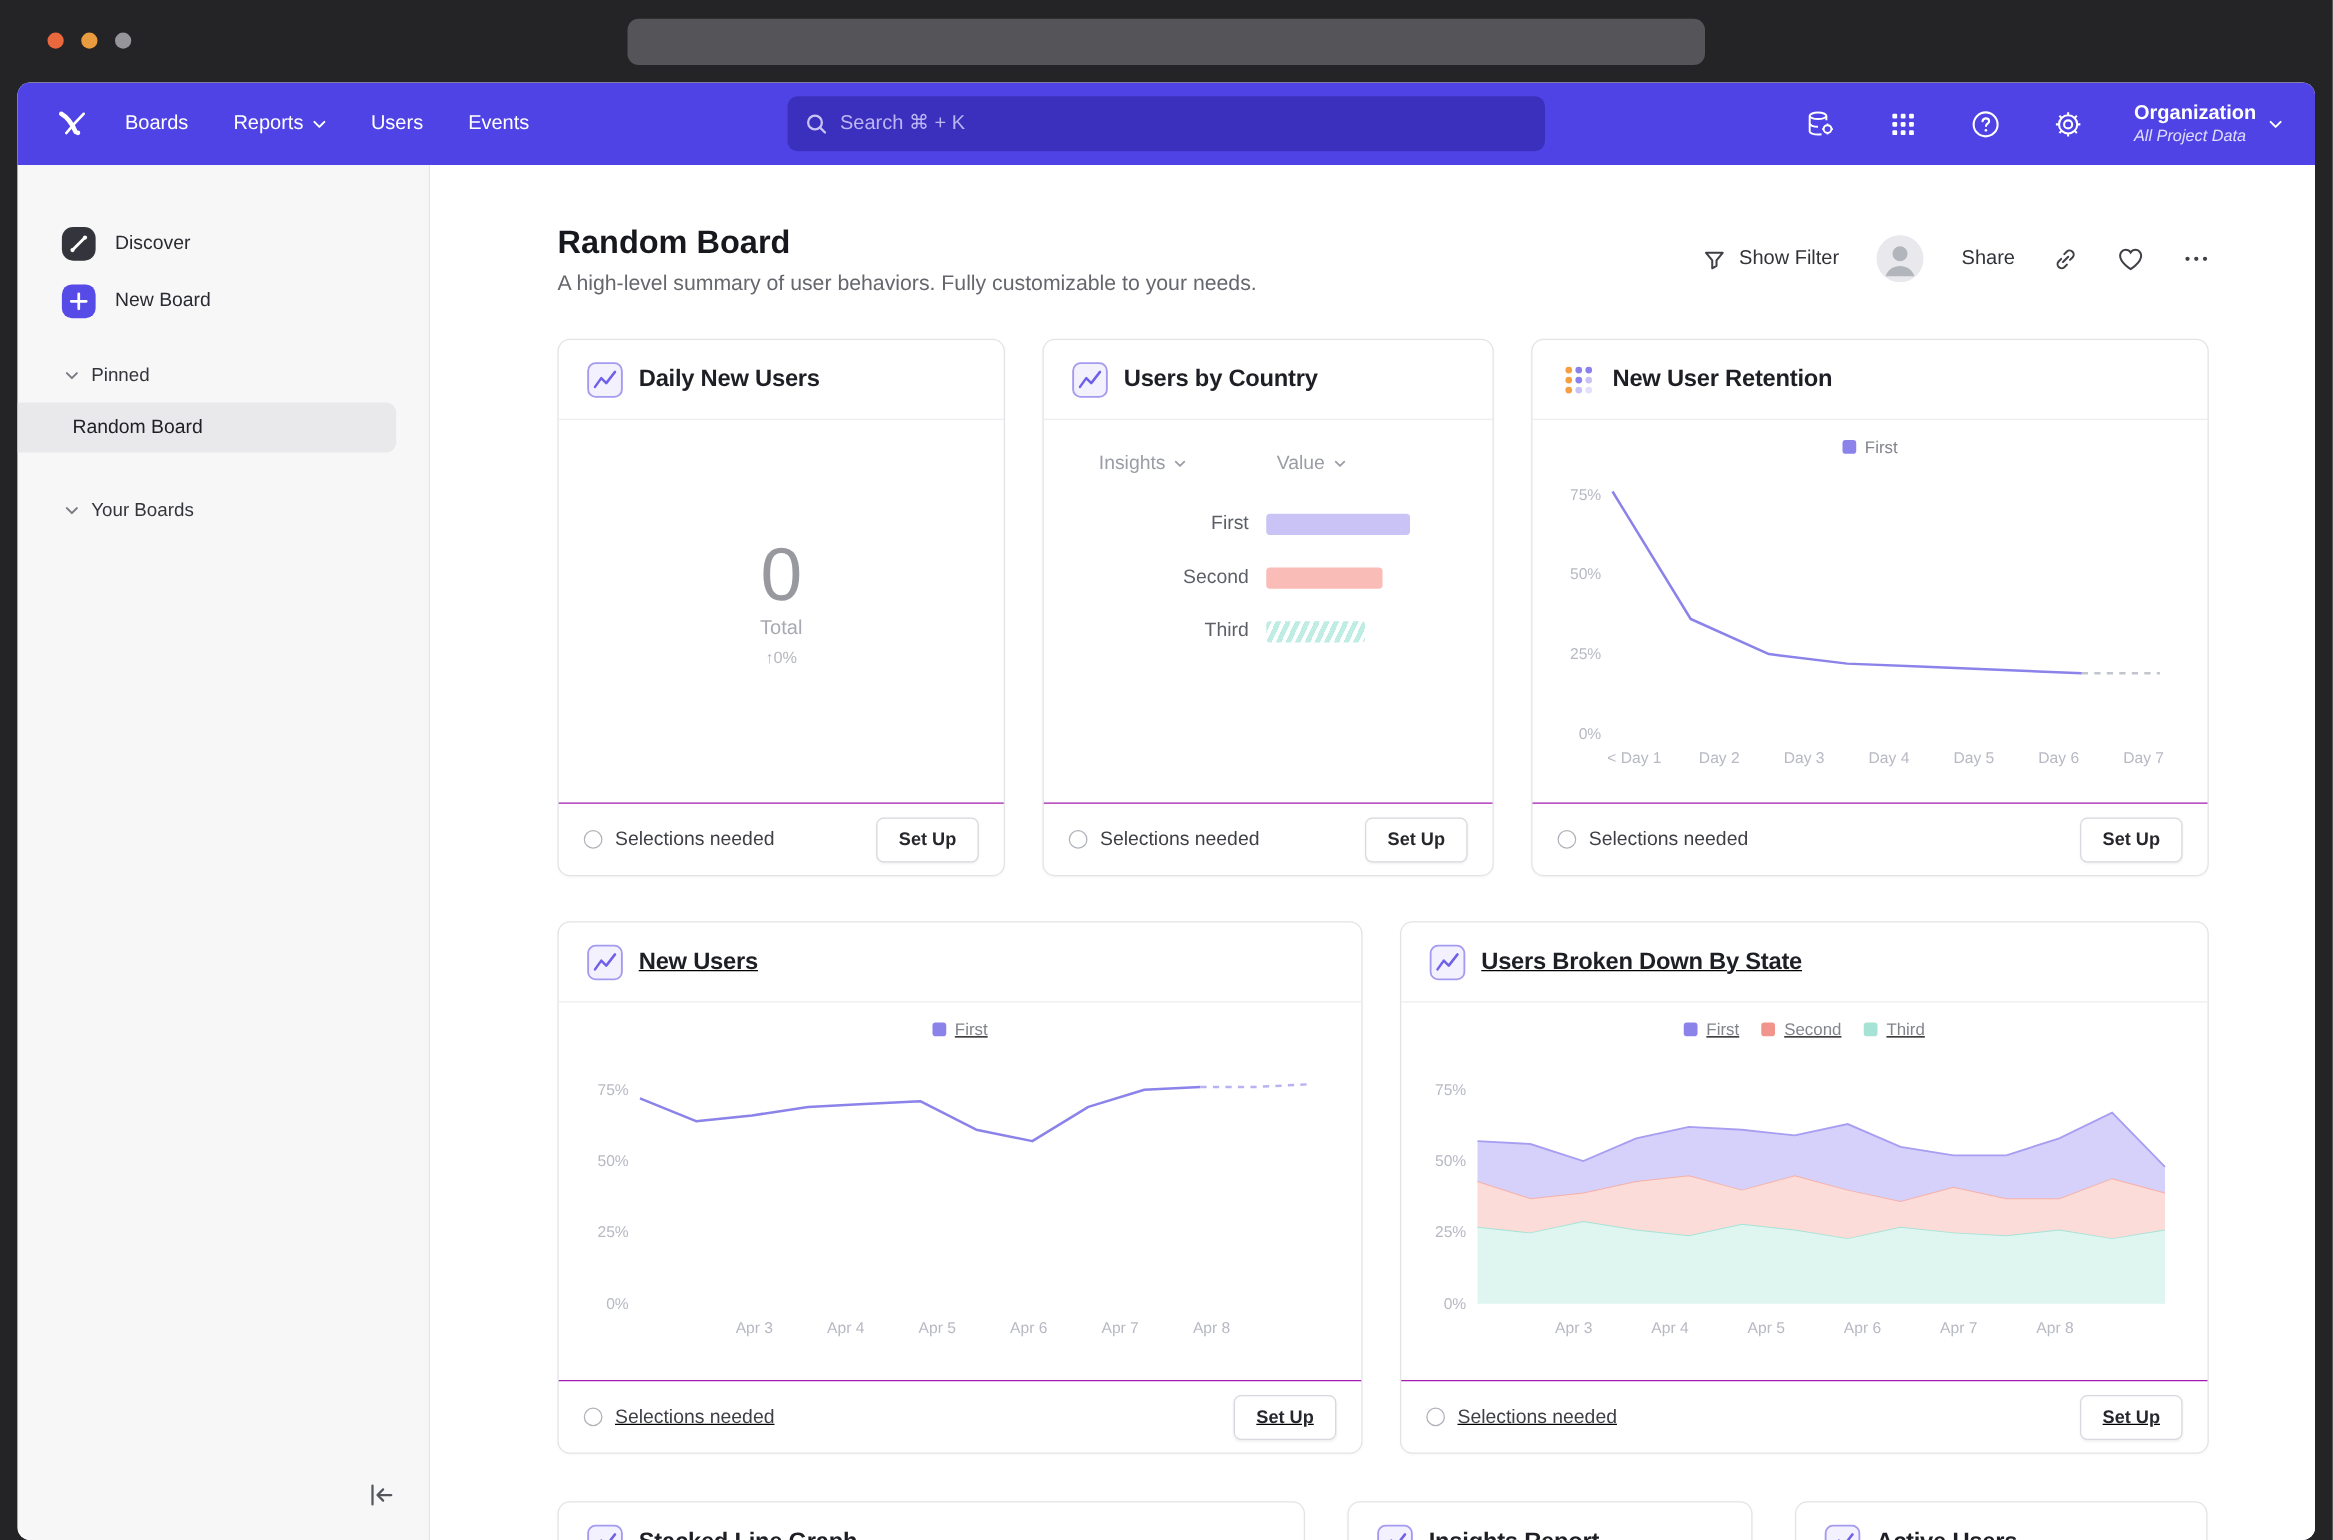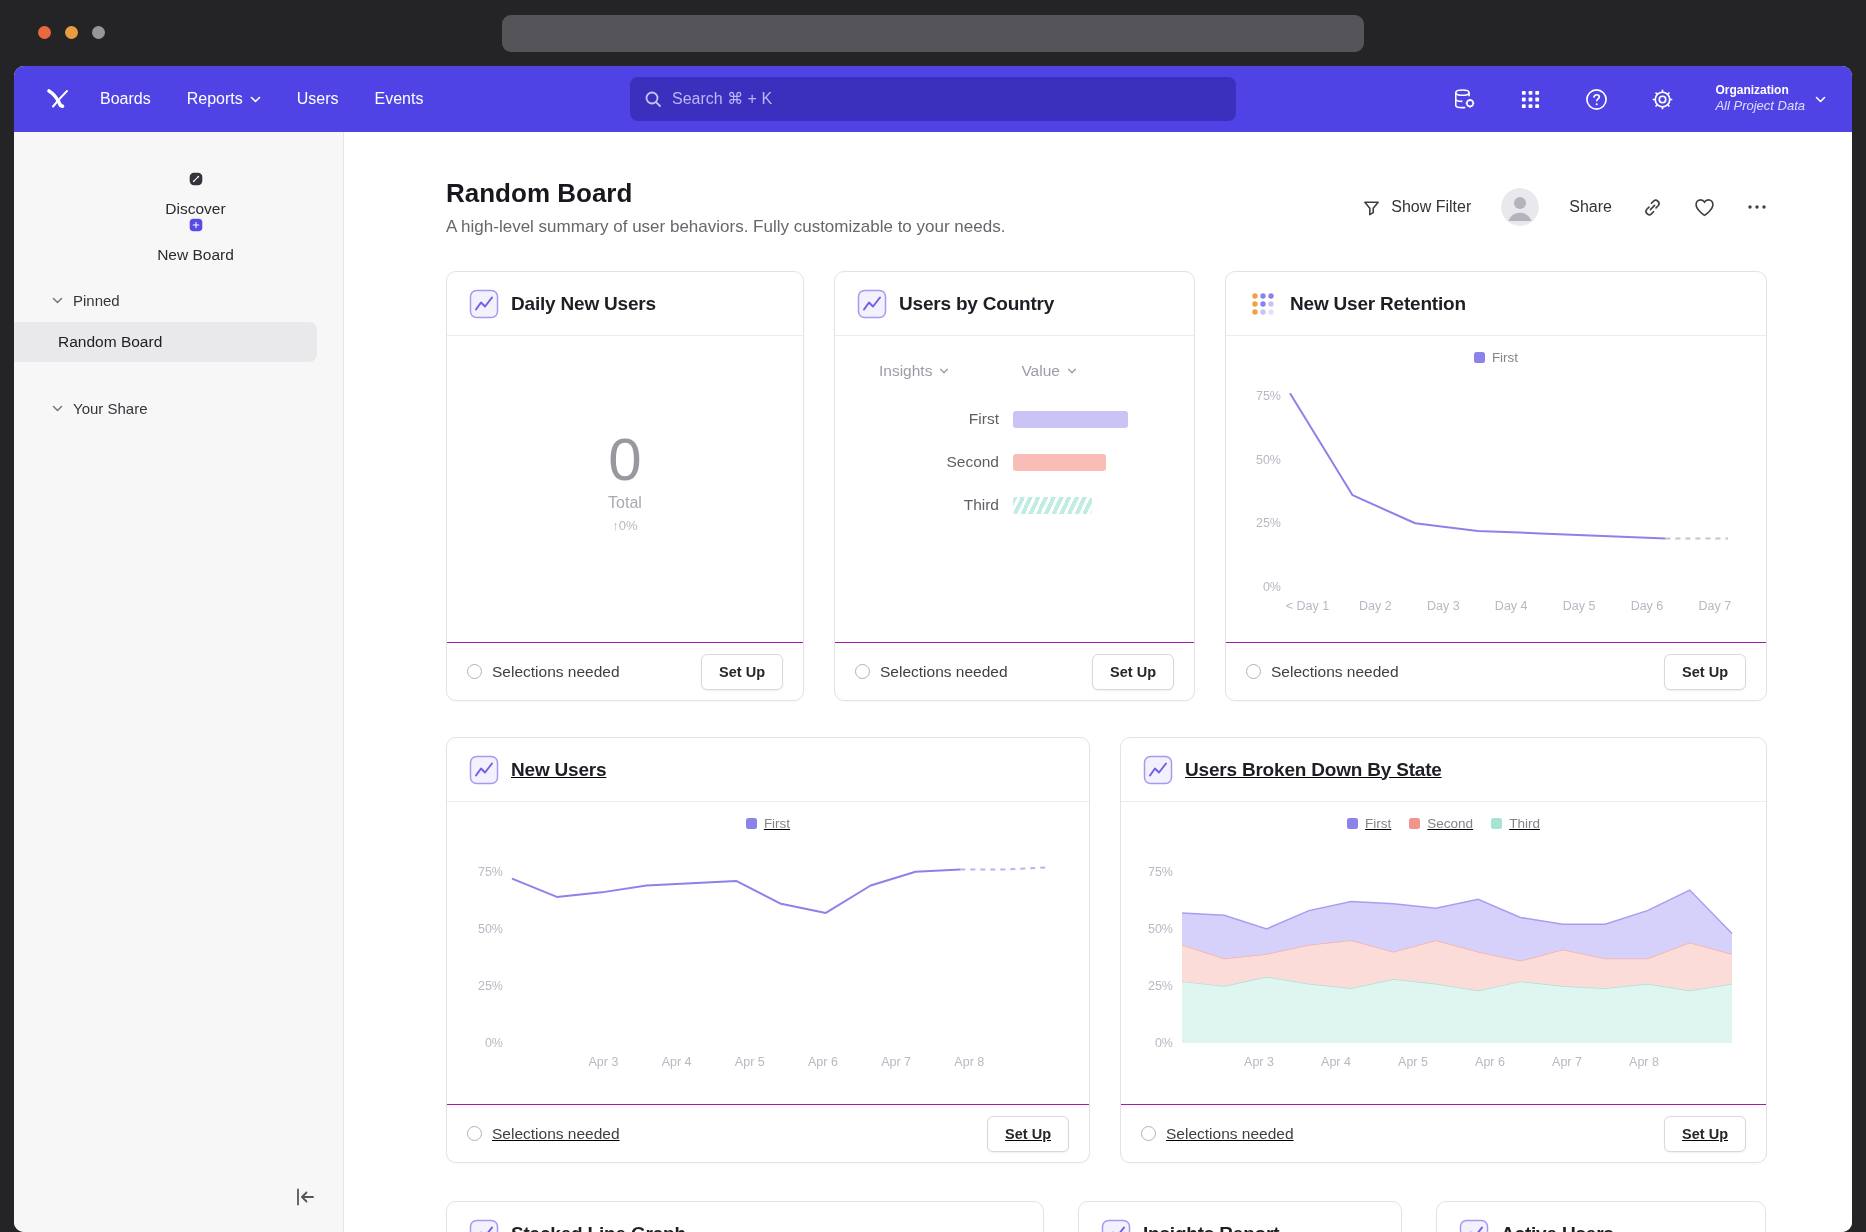--- a/index.html
+++ b/index.html
@@ -25,31 +25,31 @@
   .nav-item { font-size:16px; color:#fff; display:flex; align-items:center; gap:7px; cursor:pointer; }
   .search { position:absolute; left:50%; transform:translateX(-50%); top:11px; width:606px; height:44px;
             background:rgba(12,6,95,.30); border-radius:8px; display:flex; align-items:center; padding:12px 14px; gap:10px; }
   .search input { flex:1; background:transparent; border:none; outline:none; color:#fff; font-size:16px;
                   font-family:"Liberation Sans","DejaVu Sans",sans-serif; }
   .search input::placeholder { color:#bcb6f5; }
   .nav-right { margin-left:auto; display:flex; align-items:center; gap:40px; }
   .nav-icon { width:26px; height:26px; display:flex; align-items:center; justify-content:center; cursor:pointer; }
   .org { display:flex; align-items:center; gap:10px; cursor:pointer; }
   .org-lines { display:flex; flex-direction:column; line-height:1.25; }
-  .org-name { font-size:12px; font-weight:700; }
+  .org-name { font-size:16px; font-weight:700; }
   .org-sub { font-size:13px; color:rgba(255,255,255,.82);font-style:italic; }
 
   
   .body-row { flex:1; display:flex; min-height:0; }
 
   
   .sidebar { width:330px; flex:0 0 330px; background:#f7f7f8; border-right:1px solid #e6e6e9;
              padding-top:40px; position:relative; }
   .side-item { height:46px; display:flex; align-items:center; gap:14px; padding-left:34px;
-               font-size:15.5px; color:#2a2b30; cursor:pointer;flex-direction:column; }
+               font-size:15.5px; color:#2a2b30; cursor:pointer; }
   .side-section { margin-top:18px; height:36px; display:flex; align-items:center; gap:10px;
                   padding-left:38px; font-size:15px; color:#35363c; cursor:pointer; }
   .side-selected { margin-top:4px; margin-right:26px; height:40px; background:#e9e9ec;
                    border-radius:0 8px 8px 0; display:flex; align-items:center; padding-left:44px;
                    font-size:15.5px; color:#202127; cursor:pointer; }
   .side-section.your-boards { margin-top:28px; }
   .collapse-btn { position:absolute; bottom:20px; right:26px; cursor:pointer; }
 
   
   .main { flex:1; background:#fff; padding:46px 84px 0 102px; overflow:hidden; }
@@ -236,21 +236,21 @@
         <span>Pinned</span>
       </div>
       <div class="side-selected">
         <span>Random Board</span>
       </div>
 
       <div class="side-section your-boards">
         <svg width="11" height="7" viewBox="0 0 11 7" fill="none" stroke="#7a7b82" stroke-width="1.6" stroke-linecap="round" stroke-linejoin="round">
               <path d="M1.5 1.5l4 4 4-4"></path>
             </svg>
-        <span>Your Share</span>
+        <span>Your Boards</span>
       </div>
 
       <div class="collapse-btn">
         <svg width="24" height="22" viewBox="0 0 24 22" fill="none" stroke="#55565c" stroke-width="1.8" stroke-linecap="round" stroke-linejoin="round">
           <path d="M5 3.5v15"></path>
               <path d="M20 11H9.5"></path>
               <path d="M13.5 6.5L9 11l4.5 4.5"></path>
         </svg>
       </div>
     </aside>

